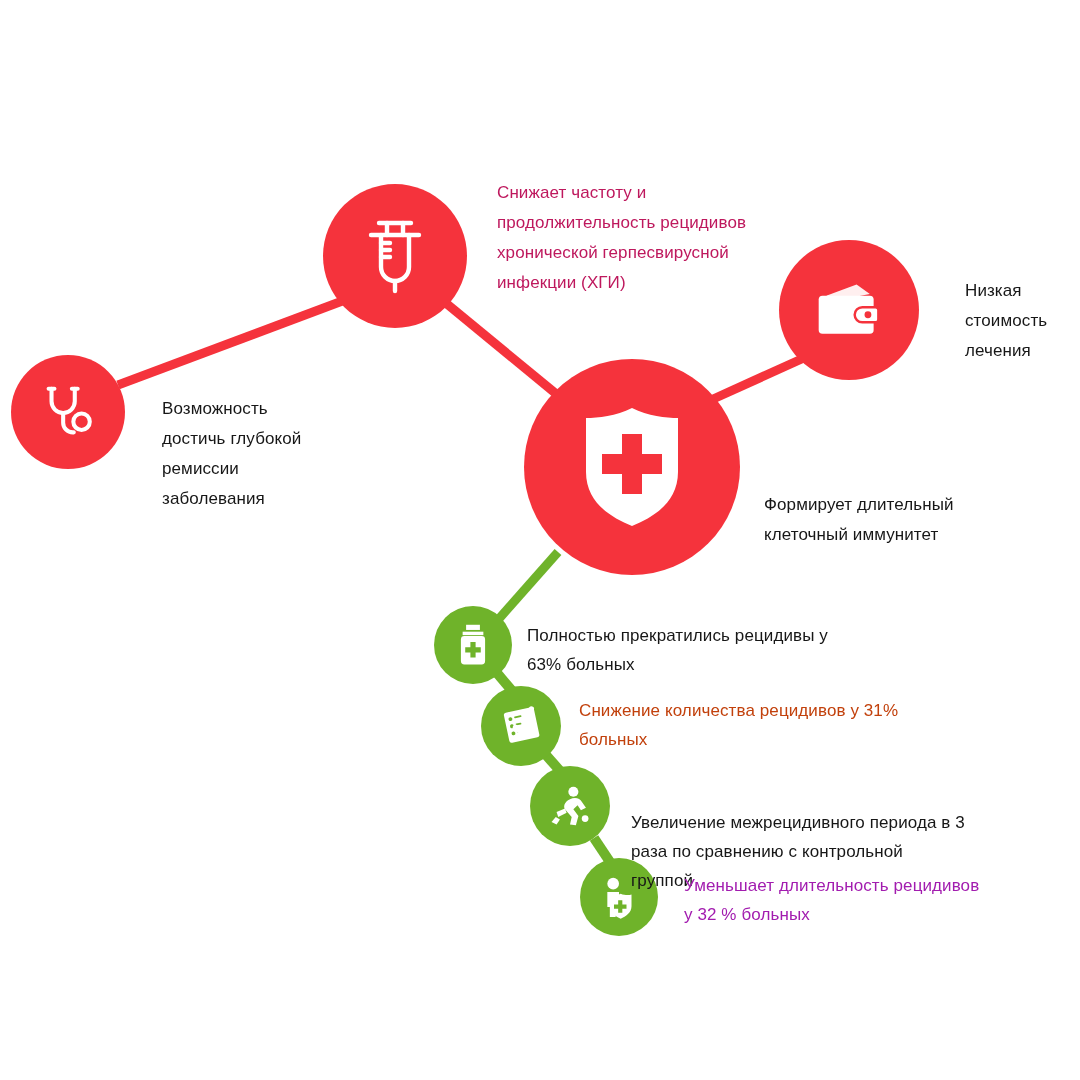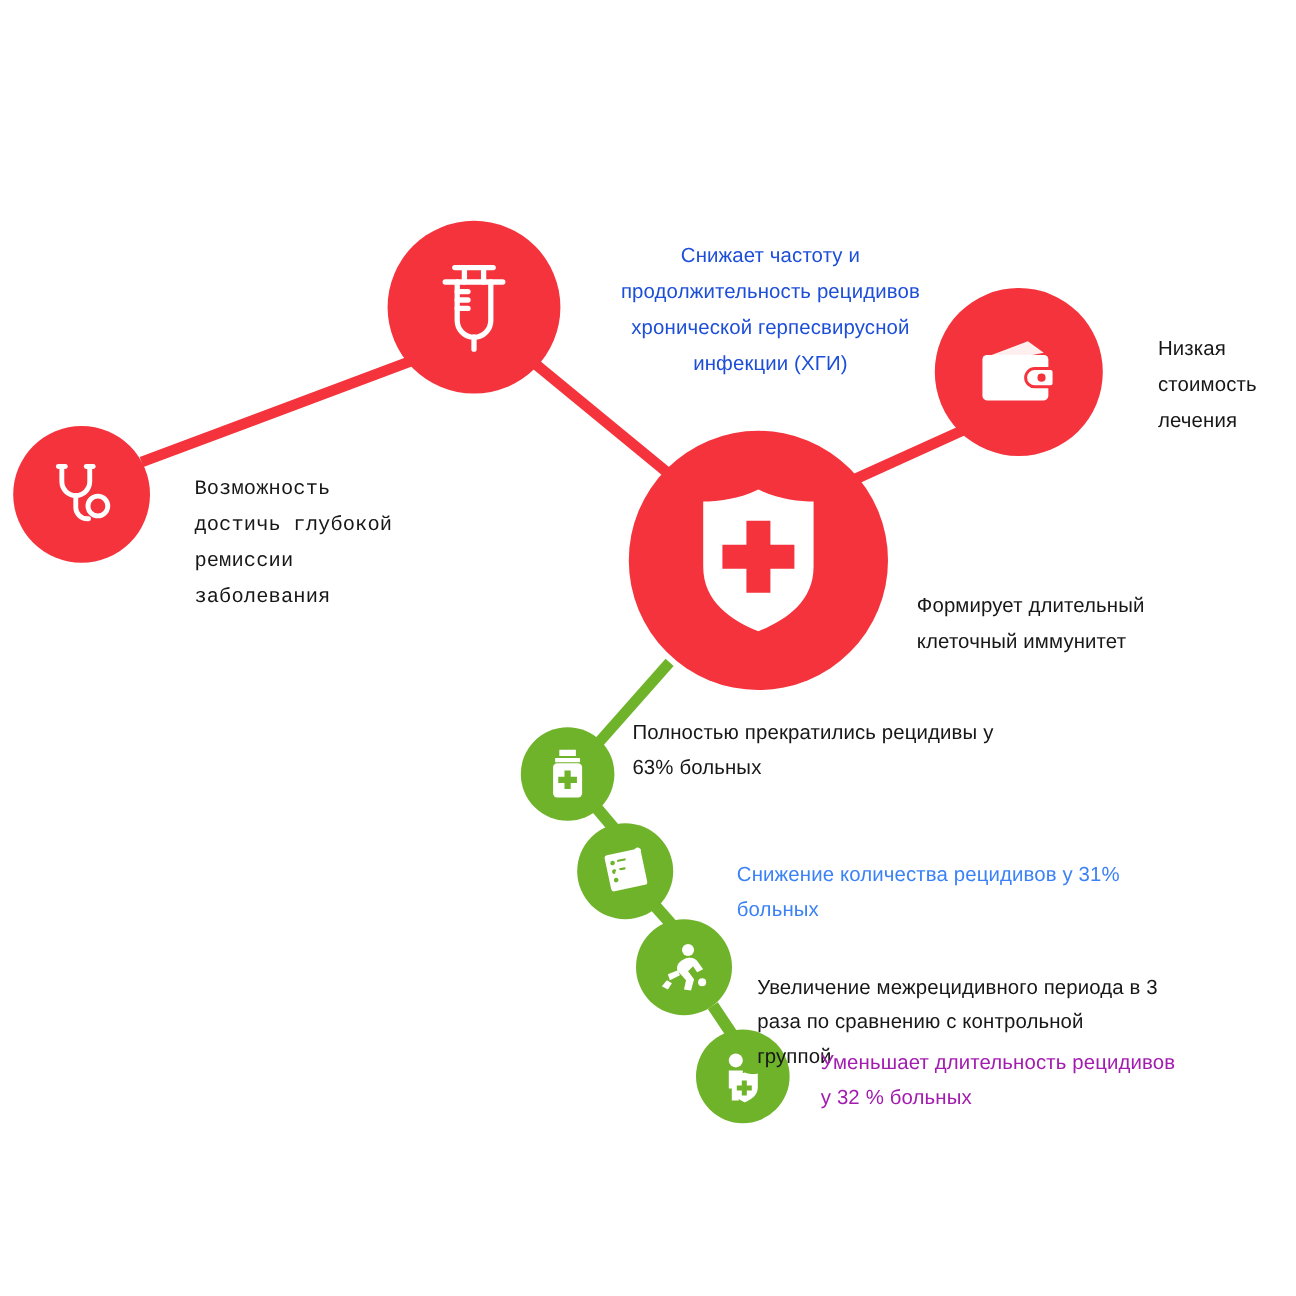--- a/index.html
+++ b/index.html
@@ -138,36 +138,36 @@
 
   <div class="node" style="left: 580px; top: 858px; width: 78px; height: 78px; background: rgb(111, 179, 42);">
     <svg viewBox="0 0 48 52" width="40" height="44">
       <circle cx="17" cy="10" r="7" fill="#ffffff"></circle>
       <path d="M10 20 h14 v18 h-4 v12 h-7 v-12 h-3 Z" fill="#ffffff"></path>
       <path d="M26 22 c5 2 10 2 13 1 v14 c0 8 -7 12 -13 15 c-6 -3 -13 -7 -13 -15 V23 c3 1 8 1 13 -1 Z" fill="#ffffff"></path>
       <path d="M23 30 h5 v5 h5 v5 h-5 v5 h-5 v-5 h-5 v-5 h5 Z" fill="#6FB32A"></path>
     </svg>
   </div>
 
-  <div class="caption" style="left: 162px; top: 394px; width: 200px; color: rgb(23, 23, 23); font-family: Liberation Mono, monospace;">Возможность
+  <div class="caption" style="left: 162px; top: 394px; width: 200px; color: rgb(23, 23, 23);">Возможность
 достичь глубокой
 ремиссии
 заболевания</div>
-  <div class="caption" style="left: 497px; top: 198px; width: 290px; color: #1d4ed8; text-align: center;">Снижает частоту и
+  <div class="caption" style="left: 497px; top: 178px; width: 290px; color: #be185d;">Снижает частоту и
 продолжительность рецидивов
 хронической герпесвирусной
 инфекции (ХГИ)</div>
   <div class="caption" style="left: 947px; top: 276px; width: 130px; color: rgb(23, 23, 23); margin-left: 18px;">Низкая
 стоимость
 лечения</div>
   <div class="caption" style="left: 764px; top: 450px; width: 230px; color: rgb(23, 23, 23); margin-top: 40px;">Формирует длительный
 клеточный иммунитет</div>
-  <div class="caption tight" style="left: 527px; top: 596px; width: 360px; color: rgb(23, 23, 23);">Полностью прекратились рецидивы у
+  <div class="caption tight" style="left: 527px; top: 621px; width: 360px; color: rgb(23, 23, 23);">Полностью прекратились рецидивы у
 63% больных</div>
-  <div class="caption tight" style="left: 579px; top: 714px; width: 380px; color: #3b82f6; margin-left: 35px;">Снижение количества рецидивов у 31%
+  <div class="caption tight" style="left: 579px; top: 696px; width: 380px; color: #c2410c;">Снижение количества рецидивов у 31%
 больных</div>
   <div class="caption tight" style="left: 631px; top: 764px; width: 390px; color: rgb(23, 23, 23); margin-top: 44px;">Увеличение межрецидивного периода в 3
 раза по сравнению с контрольной
 группой</div>
   <div class="caption tight" style="left: 684px; top: 871px; width: 350px; color: #a21caf;">Уменьшает длительность рецидивов
 у 32 % больных</div>
 
 </div>
 
 </body></html>

